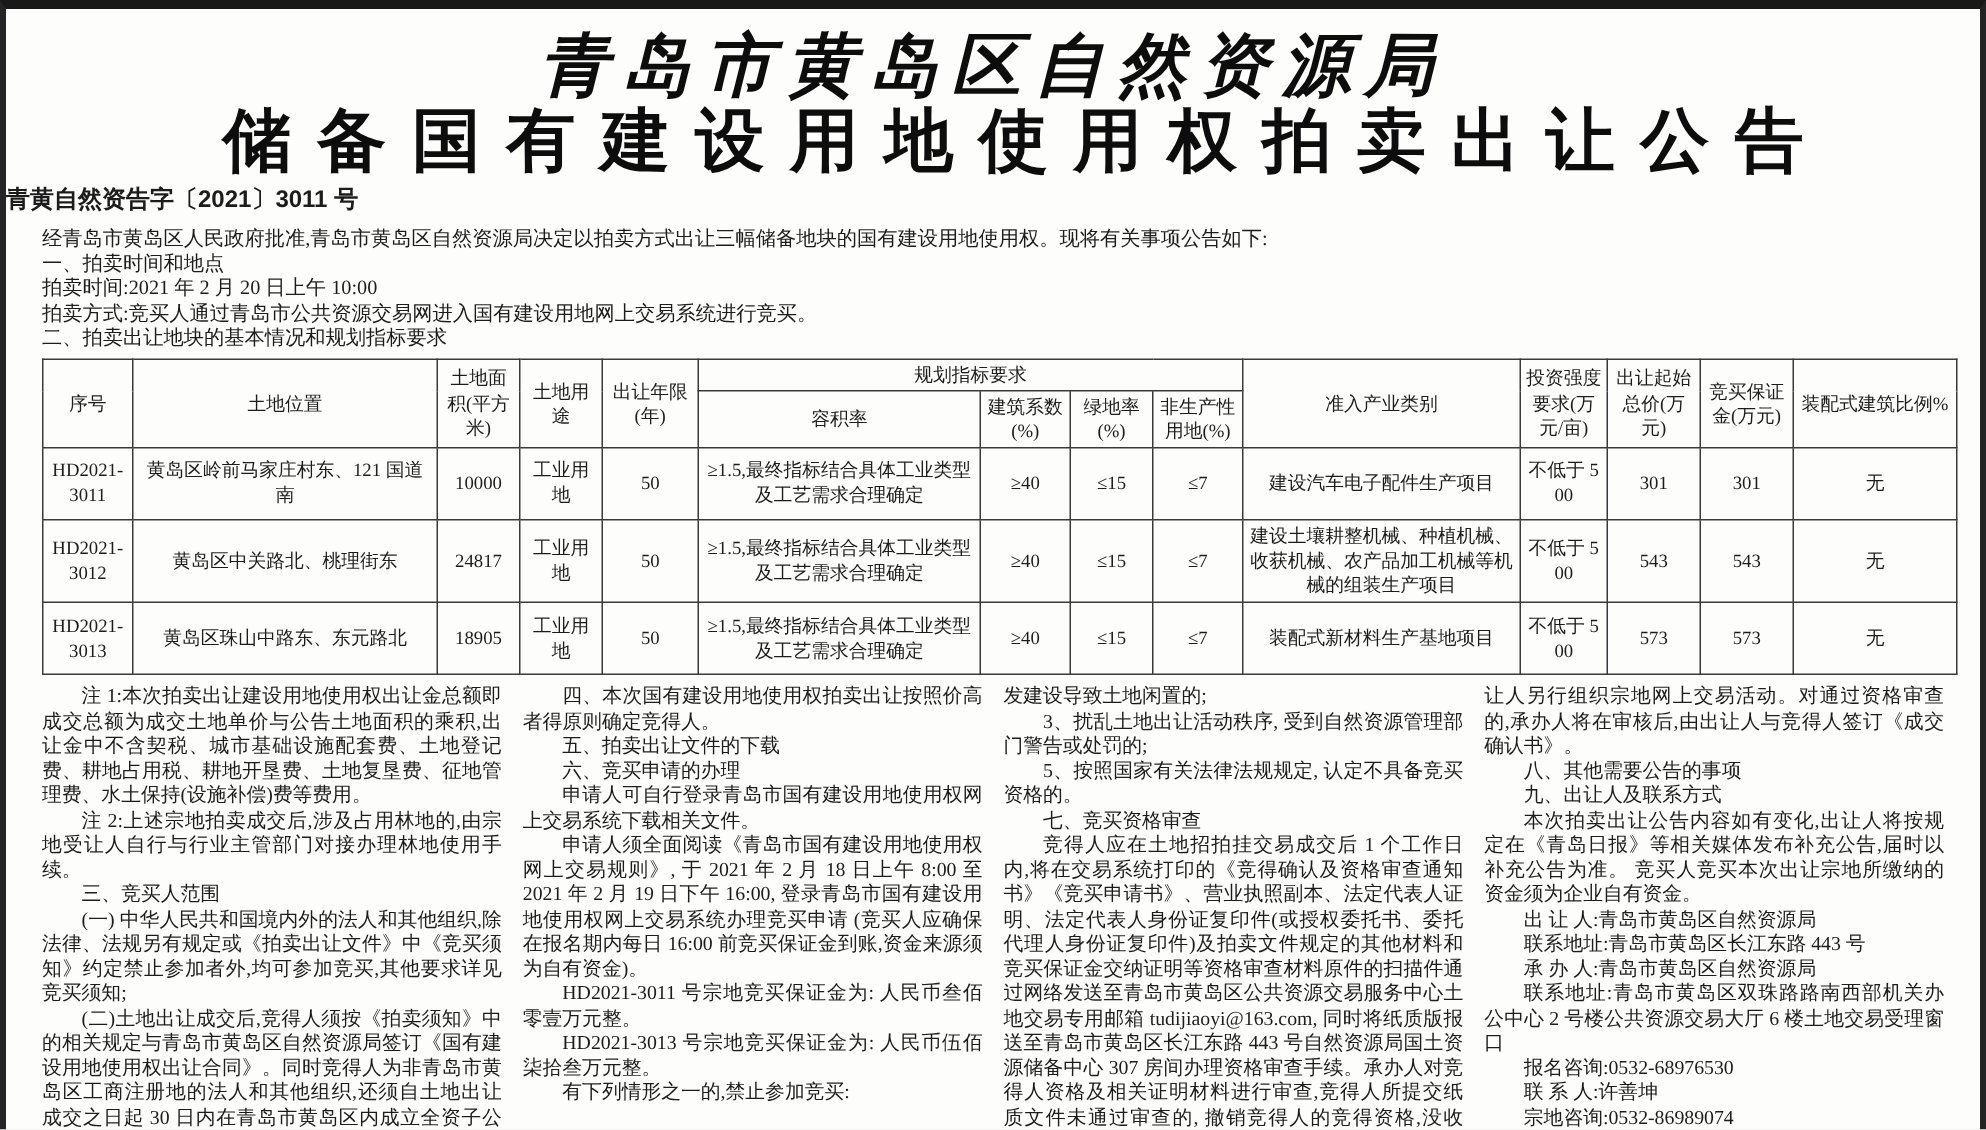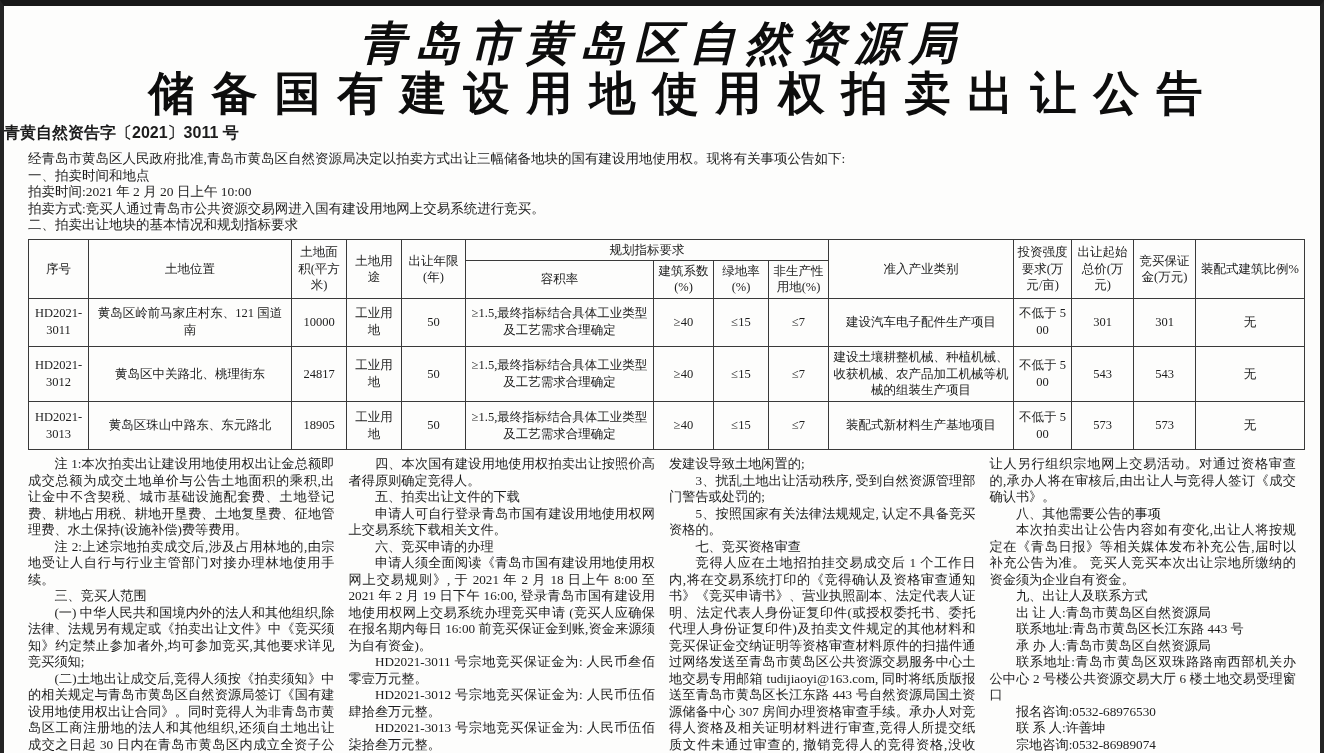--- a/index.html
+++ b/index.html
@@ -194,41 +194,40 @@
       <p class="p-indent">注 1:本次拍卖出让建设用地使用权出让金总额即成交总额为成交土地单价与公告土地面积的乘积,出让金中不含契税、城市基础设施配套费、土地登记费、耕地占用税、耕地开垦费、土地复垦费、征地管理费、水土保持(设施补偿)费等费用。</p>
       <p class="p-indent">注 2:上述宗地拍卖成交后,涉及占用林地的,由宗地受让人自行与行业主管部门对接办理林地使用手续。</p>
       <p class="p-indent">三、竞买人范围</p>
       <p class="p-indent">(一) 中华人民共和国境内外的法人和其他组织,除法律、法规另有规定或《拍卖出让文件》中《竞买须知》约定禁止参加者外,均可参加竞买,其他要求详见竞买须知;</p>
       <p class="p-indent">(二)土地出让成交后,竞得人须按《拍卖须知》中的相关规定与青岛市黄岛区自然资源局签订《国有建设用地使用权出让合同》。同时竞得人为非青岛市黄岛区工商注册地的法人和其他组织,还须自土地出让成交之日起 30 日内在青岛市黄岛区内成立全资子公司,由新公司与青岛市黄岛区自然资源局签订《国有建设用地使用权出让合同变更协议》,方可作为建设用地使用权受让人办理土地登记进行开发经营。</p>
 
     </div>
     <div class="col">
       <p class="p-indent">四、本次国有建设用地使用权拍卖出让按照价高者得原则确定竞得人。</p>
       <p class="p-indent">五、拍卖出让文件的下载</p>
+      <p class="p-indent">六、竞买申请的办理</p>
       <p class="p-indent">申请人可自行登录青岛市国有建设用地使用权网上交易系统下载相关文件。</p>
-      <p class="p-indent">六、竞买申请的办理</p>
       <p class="p-indent">申请人须全面阅读《青岛市国有建设用地使用权网上交易规则》, 于 2021 年 2 月 18 日上午 8:00 至 2021 年 2 月 19 日下午 16:00, 登录青岛市国有建设用地使用权网上交易系统办理竞买申请 (竞买人应确保在报名期内每日 16:00 前竞买保证金到账,资金来源须为自有资金)。</p>
       <p class="p-indent">HD2021-3011 号宗地竞买保证金为: 人民币叁佰零壹万元整。</p>
-      <p class="p-indent">HD2021-3012 号宗地竞买保证金为: 人民币伍佰肆拾叁万元整。</p>
       <p class="p-indent">HD2021-3013 号宗地竞买保证金为: 人民币伍佰柒拾叁万元整。</p>
       <p class="p-indent">有下列情形之一的,禁止参加竞买:</p>
 
     </div>
     <div class="col">
       <p class="p-flush">发建设导致土地闲置的;</p>
       <p class="p-indent">3、扰乱土地出让活动秩序, 受到自然资源管理部门警告或处罚的;</p>
       <p class="p-indent">5、按照国家有关法律法规规定, 认定不具备竞买资格的。</p>
       <p class="p-indent">七、竞买资格审查</p>
       <p class="p-indent">竞得人应在土地招拍挂交易成交后 1 个工作日内,将在交易系统打印的《竞得确认及资格审查通知书》《竞买申请书》、营业执照副本、法定代表人证明、法定代表人身份证复印件(或授权委托书、委托代理人身份证复印件)及拍卖文件规定的其他材料和竞买保证金交纳证明等资格审查材料原件的扫描件通过网络发送至青岛市黄岛区公共资源交易服务中心土地交易专用邮箱 tudijiaoyi@163.com, 同时将纸质版报送至青岛市黄岛区长江东路 443 号自然资源局国土资源储备中心 307 房间办理资格审查手续。承办人对竞得人资格及相关证明材料进行审查,竞得人所提交纸质文件未通过审查的, 撤销竞得人的竞得资格,没收 5%的竞买保证金,出让人另行组织宗地网上交易活动;竞得人未按规定提交纸质申请文件,或竞得人拒绝签订《国有建设用地使用权出让合同》的,应该撤销竞得人的竞得资格,没收全部竞买保证金。竞价结果无效,出</p>
     </div>
     <div class="col">
       <p class="p-flush">让人另行组织宗地网上交易活动。对通过资格审查的,承办人将在审核后,由出让人与竞得人签订《成交确认书》。</p>
       <p class="p-indent">八、其他需要公告的事项</p>
+      <p class="p-indent">九、出让人及联系方式</p>
       <p class="p-indent">本次拍卖出让公告内容如有变化,出让人将按规定在《青岛日报》等相关媒体发布补充公告,届时以补充公告为准。 竞买人竞买本次出让宗地所缴纳的资金须为企业自有资金。</p>
-      <p class="p-indent">九、出让人及联系方式</p>
       <p class="p-indent">出 让 人:青岛市黄岛区自然资源局</p>
       <p class="p-indent">联系地址:青岛市黄岛区长江东路 443 号</p>
       <p class="p-indent">承 办 人:青岛市黄岛区自然资源局</p>
       <p class="p-indent">联系地址:青岛市黄岛区双珠路路南西部机关办公中心 2 号楼公共资源交易大厅 6 楼土地交易受理窗口</p>
       <p class="p-indent">报名咨询:0532-68976530</p>
       <p class="p-indent">联 系 人:许善坤</p>
       <p class="p-indent">宗地咨询:0532-86989074</p>
 
     </div>
   </div>

